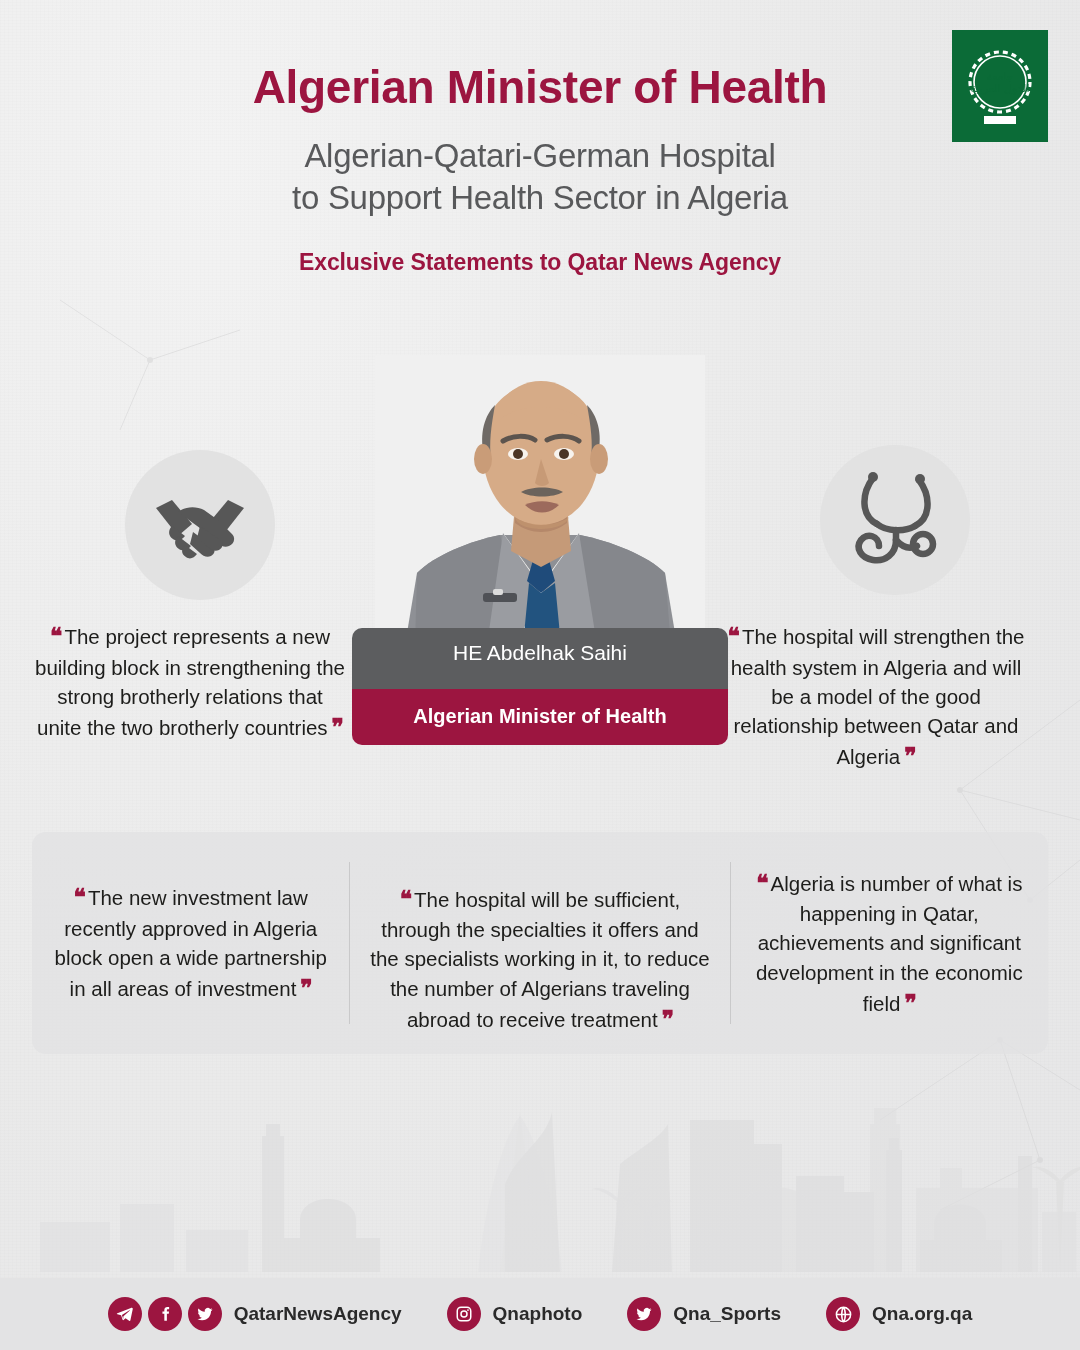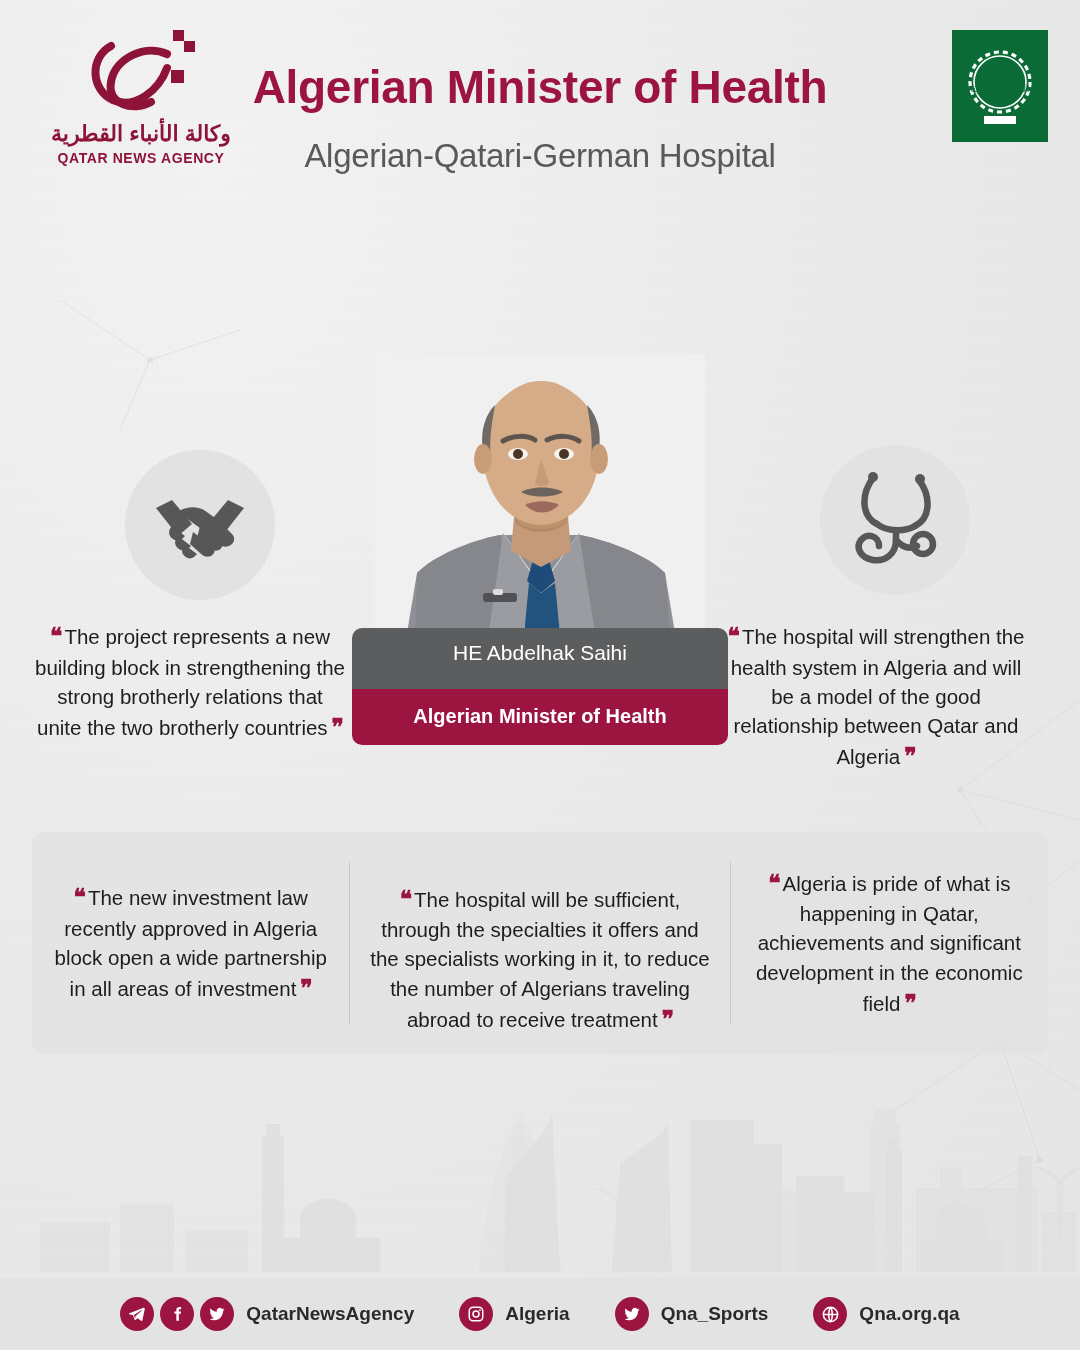--- a/index.html
+++ b/index.html
@@ -162,51 +162,40 @@
       <circle cx="960" cy="790" r="3"></circle>
         <circle cx="1030" cy="900" r="3"></circle>
       <circle cx="1000" cy="1040" r="3"></circle>
         <circle cx="1040" cy="1160" r="3"></circle>
       <circle cx="150" cy="360" r="3"></circle>
     </g>
   </svg>
 
   <div class="header">
 
-    <div class="qna-logo">
-      <svg class="qna-mark" viewBox="0 0 120 95">
-        <g fill="none" stroke="#8d1338" stroke-width="8" stroke-linecap="round">
-          <path d="M30 22 C 8 34, 10 66, 32 76 C 54 86, 78 66, 86 44"></path>
-          <path d="M86 30 C 64 20, 34 34, 30 58 C 26 80, 52 88, 70 78"></path>
-        </g>
-        <rect x="92" y="6" width="11" height="11" fill="#8d1338"></rect>
-        <rect x="103" y="17" width="11" height="11" fill="#8d1338"></rect>
-        <rect x="90" y="46" width="13" height="13" fill="#8d1338"></rect>
-      </svg>
-      <div class="qna-ar">وكالة الأنباء القطرية</div>
-      <div class="qna-en">QATAR NEWS AGENCY</div>
-    </div>
 
     <svg class="arab-league" viewBox="0 0 96 112">
       <rect width="96" height="112" fill="#0b6b37"></rect>
       <g fill="none" stroke="#ffffff" stroke-width="3.2">
         <circle cx="48" cy="52" r="30" stroke-dasharray="5 4"></circle>
         <circle cx="48" cy="52" r="26" stroke-width="1.6"></circle>
       </g>
       <path d="M48 30 A22 22 0 1 0 48 74 A17 17 0 1 1 48 30 Z" fill="#ffffff"></path>
       <text x="48" y="50" fill="#0b6b37" font-size="11" font-family="DejaVu Sans, sans-serif" text-anchor="middle">جامعة</text>
       <text x="48" y="62" fill="#0b6b37" font-size="11" font-family="DejaVu Sans, sans-serif" text-anchor="middle">الدول العربية</text>
       <rect x="32" y="86" width="32" height="8" fill="#ffffff"></rect>
     </svg>
 
     <div class="titles">
       <div class="title-main">Algerian Minister of Health</div>
       <div class="title-sub">
         <div>Algerian-Qatari-German Hospital</div>
+        <div>to Support Health Sector in Algeria</div>
       </div>
+      <div class="title-exclusive">Exclusive Statements to Qatar News Agency</div>
     </div>
   </div>
 
   <div class="decor-circle decor-left">
     <svg width="104" height="78" viewBox="0 0 104 78">
       <g fill="#575757">
         <path d="M8 22 L24 14 L44 38 L30 50 Z"></path>
         <path d="M96 22 L80 14 L60 38 L74 50 Z"></path>
         <path d="M30 26 C 38 20, 48 20, 56 24 L70 34 L84 48 C 88 52, 86 58, 81 60 C 77 62, 73 60, 70 57 L60 48"></path>
         <path d="M24 40 C 20 44, 20 50, 25 53 C 29 56, 34 54, 37 50"></path>
@@ -308,21 +297,21 @@
       </div>
       <div class="panel-sep"></div>
       <div class="panel-col wide">
         <div class="quote-text">
           <span class="qm qm-open">❝</span><span>The hospital will be sufficient, through the specialties it offers and the specialists working in it, to reduce the number of Algerians traveling abroad to receive treatment</span><span class="qm qm-close">❞</span>
         </div>
       </div>
       <div class="panel-sep"></div>
       <div class="panel-col">
         <div class="quote-text">
-          <span class="qm qm-open">❝</span><span>Algeria is pride of what is happening in Qatar, achievements and significant development in the economic field</span><span class="qm qm-close">❞</span>
+          <span class="qm qm-open">❝</span><span>Algeria is number of what is happening in Qatar, achievements and significant development in the economic field</span><span class="qm qm-close">❞</span>
         </div>
       </div>
     </div>
   </div>
 
   <svg class="skyline" viewBox="0 0 1080 200" preserveAspectRatio="none">
     <g fill="#dcdcdd">
 
       <rect x="262" y="64" width="22" height="136"></rect>
       <rect x="266" y="52" width="14" height="14"></rect>
@@ -406,21 +395,21 @@
     </div>
 
     <div class="social-group">
       <span class="social-icon">
         <svg width="18" height="18" viewBox="0 0 24 24" fill="none" stroke="#fff" stroke-width="2">
           <rect x="3" y="3" width="18" height="18" rx="5"></rect>
             <circle cx="12" cy="12" r="4"></circle>
             <circle cx="17.3" cy="6.7" r="1.2" fill="#fff" stroke="none"></circle>
         </svg>
       </span>
-      <span class="social-label">Algeria</span>
+      <span class="social-label">Qnaphoto</span>
     </div>
 
     <div class="social-group">
       <span class="social-icon">
         <svg width="18" height="18" viewBox="0 0 24 24" fill="#fff">
             <path d="M22 5.9c-.7.3-1.5.5-2.4.6.9-.5 1.5-1.3 1.8-2.3-.8.5-1.7.8-2.6 1A4.1 4.1 0 0 0 11.7 9C8.3 8.8 5.3 7.2 3.3 4.7c-.4.7-.6 1.4-.6 2.2 0 1.4.7 2.7 1.8 3.4-.7 0-1.3-.2-1.9-.5 0 2 1.4 3.7 3.3 4.1-.6.2-1.2.2-1.8.1.5 1.6 2 2.8 3.8 2.9A8.3 8.3 0 0 1 2 18.6a11.6 11.6 0 0 0 6.3 1.8c7.6 0 11.7-6.3 11.7-11.7v-.5c.8-.6 1.5-1.3 2-2.3z"></path>
           </svg>
       </span>
       <span class="social-label">Qna_Sports</span>
     </div>

